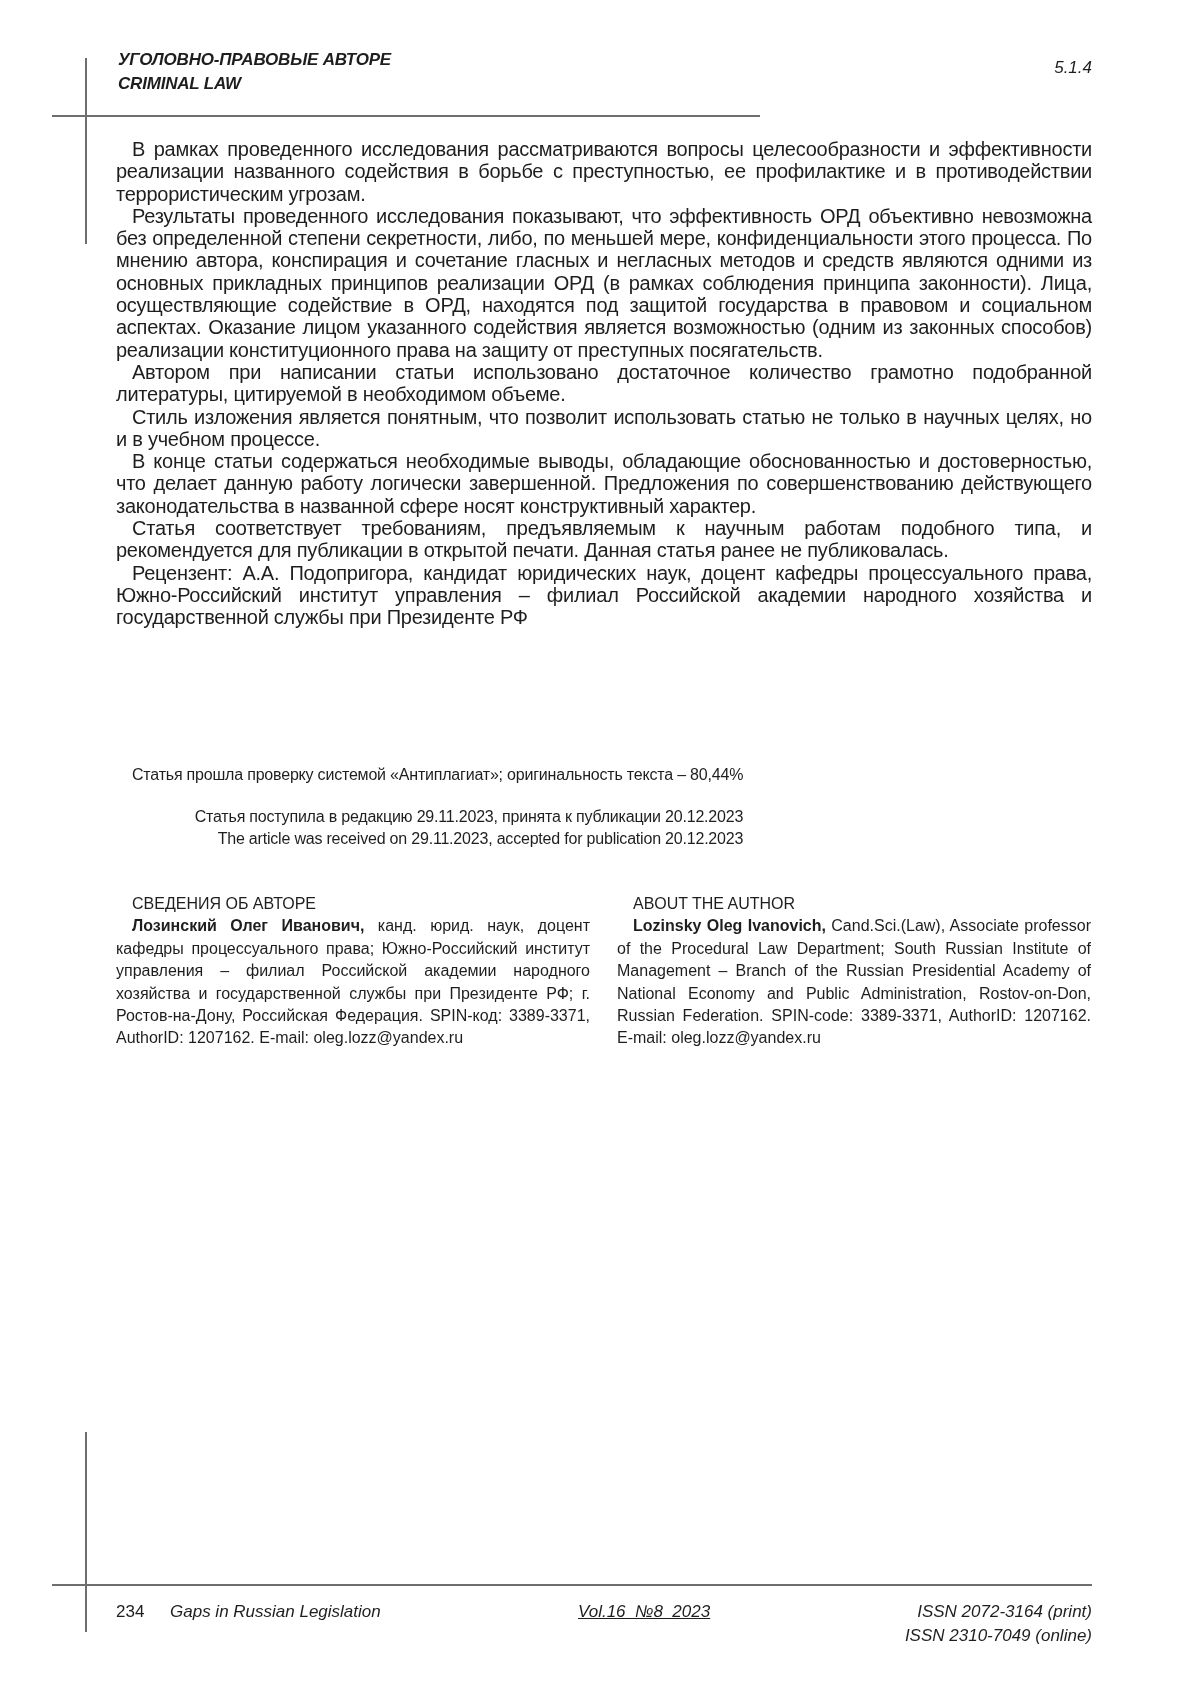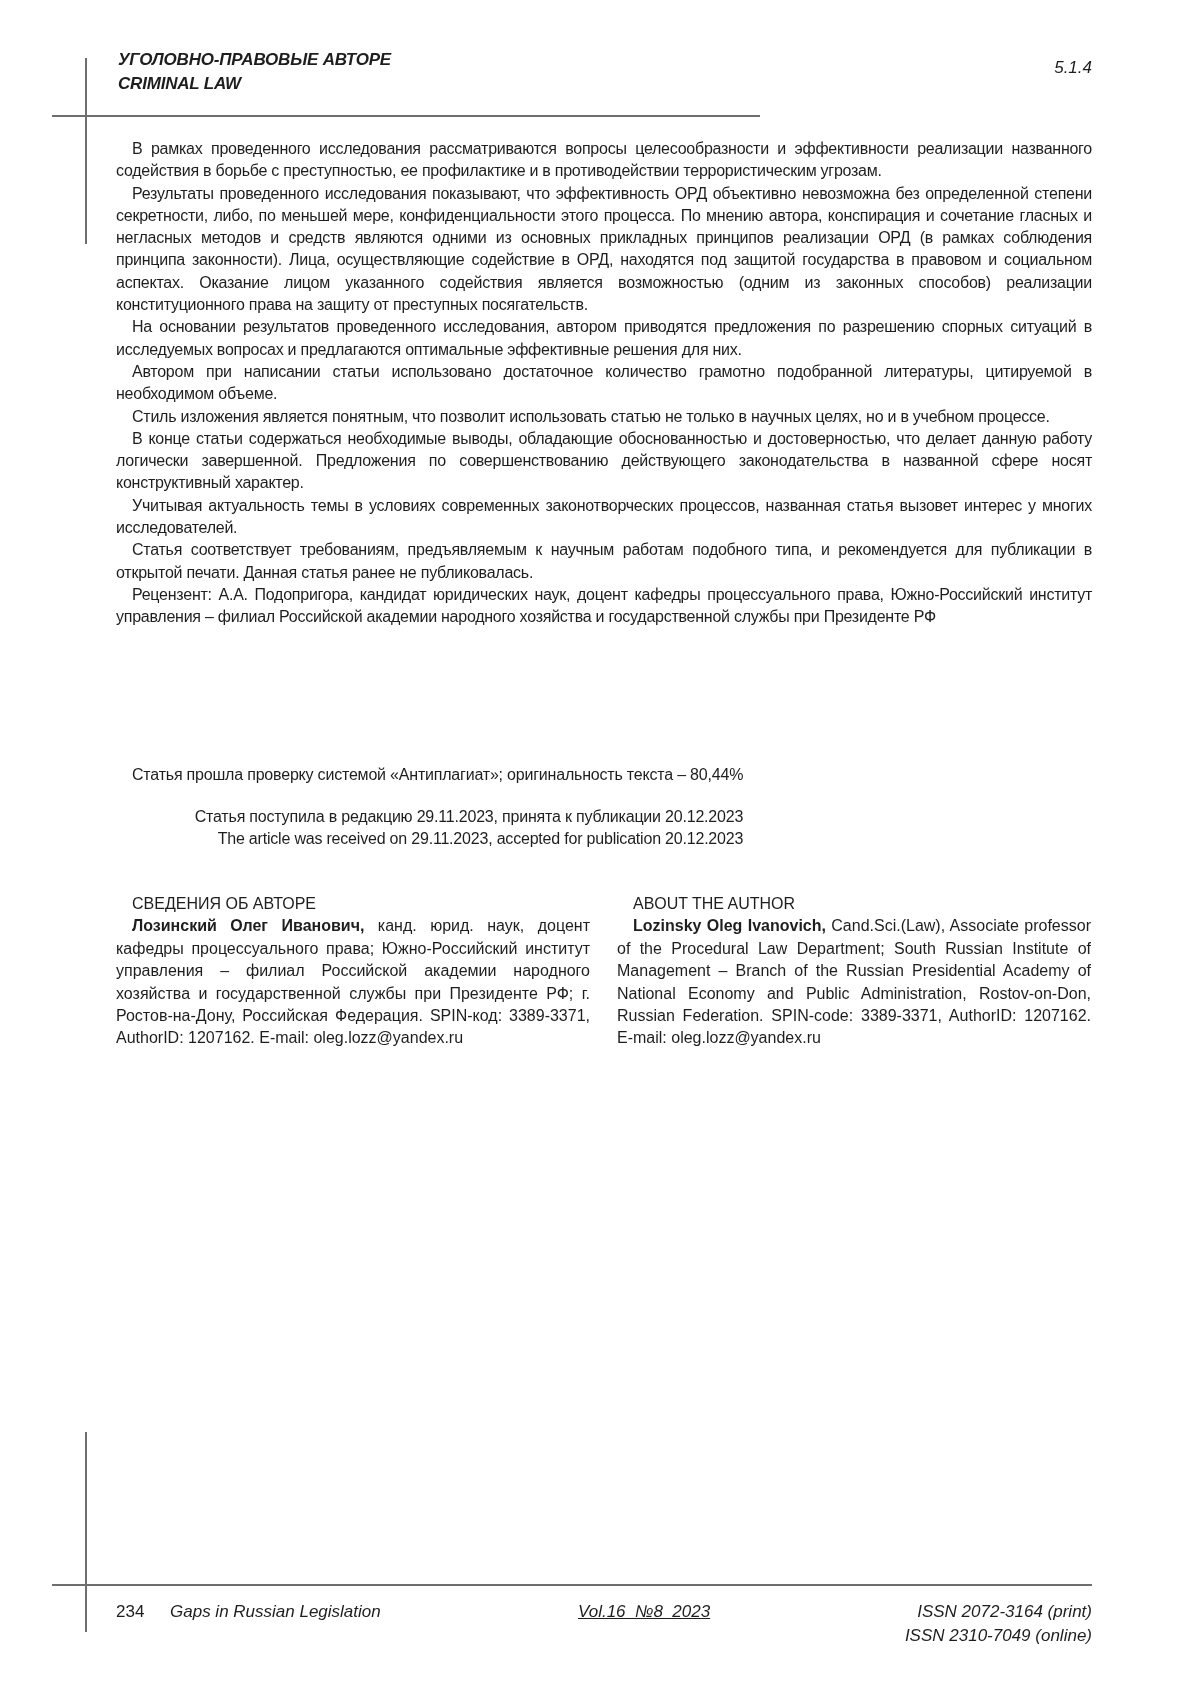--- a/index.html
+++ b/index.html
@@ -10,21 +10,21 @@
     .vline.bottom { top: 1432px; height: 200px; }
     .hline { position: absolute; height: 2px; background: #6e6e6e; }
     .hline.top { left: 52px; width: 708px; top: 115px; }
     .hline.bottom { left: 52px; width: 1040px; top: 1584px; }
 
     .hdr-section { position: absolute; left: 118px; top: 48px; font-style: italic; font-weight: bold;
                    font-size: 17px; line-height: 24px; letter-spacing: -0.2px; }
     .hdr-code { position: absolute; right: 108px; top: 58px; font-style: italic; font-weight: normal; font-size: 17px; }
 
     .body-text { position: absolute; left: 116px; width: 976px; top: 138px;
-                 font-size: 16px; line-height: 22.3px; text-align: justify; letter-spacing: -0.25px; }
+                 font-size: 20px; line-height: 22.3px; text-align: justify; letter-spacing: -0.25px; }
     .body-text p { margin: 0; text-indent: 16px; }
 
     .notes { position: absolute; left: 132px; top: 764px; font-size: 16px; line-height: 22px; letter-spacing: -0.2px; text-align: right; }
     .notes p { margin: 0; }
     .notes .gap { height: 20px; }
 
     .author-col { position: absolute; top: 893px; width: 474px; font-size: 16px; line-height: 22.4px;
                   text-align: justify; }
     .author-col.ru { left: 116px; }
     .author-col.en { left: 617px; }
@@ -48,25 +48,23 @@
 
 <div class="hdr-section">
   <div>УГОЛОВНО-ПРАВОВЫЕ АВТОРЕ</div>
   <div>CRIMINAL LAW</div>
 </div>
 <div class="hdr-code">5.1.4</div>
 
 <div class="body-text">
   <p>В рамках проведенного исследования рассматриваются вопросы целесообразности и эффективности реализации названного содействия в борьбе с преступностью, ее профилактике и в противодействии террористическим угрозам.</p>
   <p>Результаты проведенного исследования показывают, что эффективность ОРД объективно невозможна без определенной степени секретности, либо, по меньшей мере, конфиденциальности этого процесса. По мнению автора, конспирация и сочетание гласных и негласных методов и средств являются одними из основных прикладных принципов реализации ОРД (в рамках соблюдения принципа законности). Лица, осуществляющие содействие в ОРД, находятся под защитой государства в правовом и социальном аспектах. Оказание лицом указанного содействия является возможностью (одним из законных способов) реализации конституционного права на защиту от преступных посягательств.</p>
-  <p>На основании результатов проведенного исследования, автором приводятся предложения по разрешению спорных ситуаций в исследуемых вопросах и предлагаются оптимальные эффективные решения для них.</p>
   <p>Автором при написании статьи использовано достаточное количество грамотно подобранной литературы, цитируемой в необходимом объеме.</p>
   <p>Стиль изложения является понятным, что позволит использовать статью не только в научных целях, но и в учебном процессе.</p>
   <p>В конце статьи содержаться необходимые выводы, обладающие обоснованностью и достоверностью, что делает данную работу логически завершенной. Предложения по совершенствованию действующего законодательства в названной сфере носят конструктивный характер.</p>
-  <p>Учитывая актуальность темы в условиях современных законотворческих процессов, названная статья вызовет интерес у многих исследователей.</p>
   <p>Статья соответствует требованиям, предъявляемым к научным работам подобного типа, и рекомендуется для публикации в открытой печати. Данная статья ранее не публиковалась.</p>
   <p>Рецензент: А.А. Подопригора, кандидат юридических наук, доцент кафедры процессуального права, Южно-Российский институт управления – филиал Российской академии народного хозяйства и государственной службы при Президенте РФ</p>
 </div>
 
 <div class="notes">
   <p>Статья прошла проверку системой «Антиплагиат»; оригинальность текста – 80,44%</p>
   <div class="gap"></div>
   <p>Статья поступила в редакцию 29.11.2023, принята к публикации 20.12.2023</p>
   <p>The article was received on 29.11.2023, accepted for publication 20.12.2023</p>
 </div>

